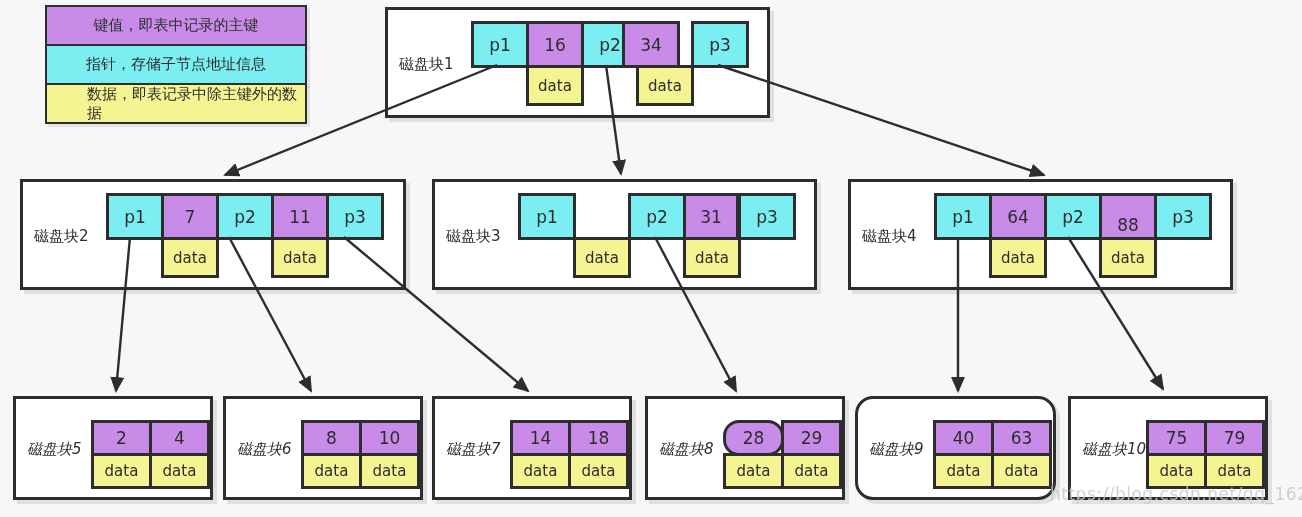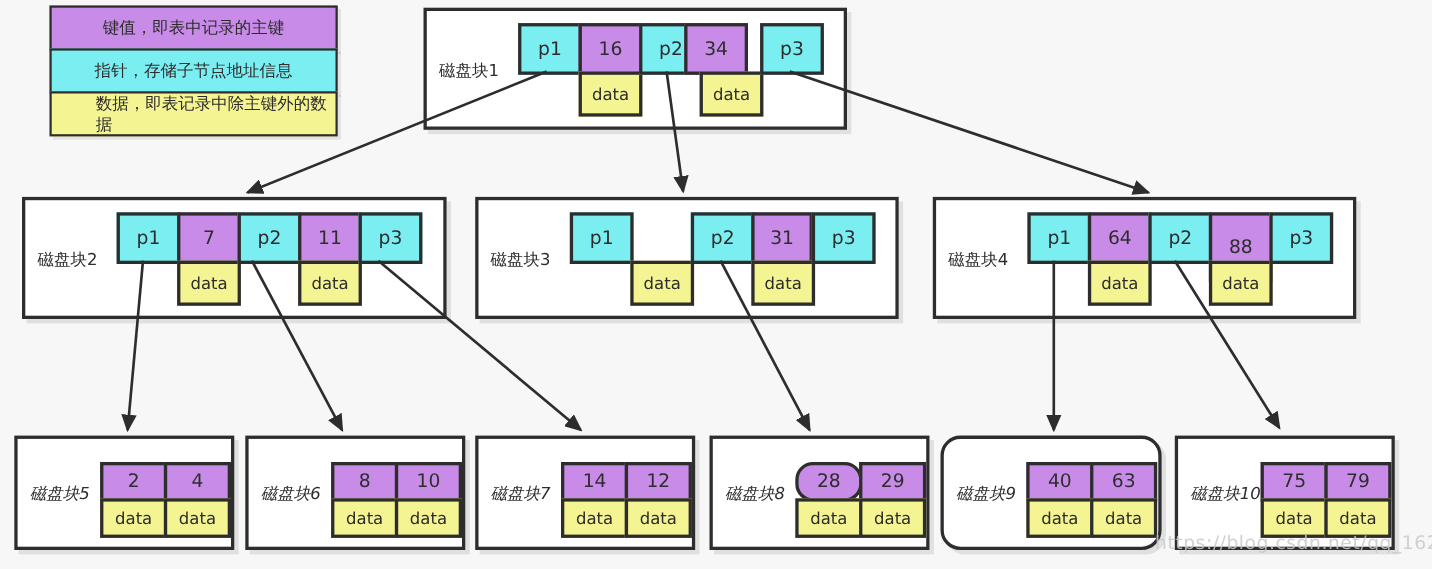--- a/index.html
+++ b/index.html
@@ -148,21 +148,21 @@
     <div class="block lblock" style="left: 223px; top: 396px; width: 200px; height: 104px;">
       <div class="blabel">磁盘块6</div>
       <div class="cell c-key" style="left: 75px; top: 21px; width: 61px; height: 36px;">8</div>
       <div class="cell c-key" style="left: 133px; top: 21px; width: 61px; height: 36px;">10</div>
       <div class="cell c-data" style="left: 75px; top: 54px; width: 61px; height: 36px;">data</div>
       <div class="cell c-data" style="left: 133px; top: 54px; width: 61px; height: 36px;">data</div>
     </div>
     <div class="block lblock" style="left: 432px; top: 396px; width: 200px; height: 104px;">
       <div class="blabel">磁盘块7</div>
       <div class="cell c-key" style="left: 75px; top: 21px; width: 61px; height: 36px;">14</div>
-      <div class="cell c-key" style="left: 133px; top: 21px; width: 61px; height: 36px;">12</div>
+      <div class="cell c-key" style="left: 133px; top: 21px; width: 61px; height: 36px;">18</div>
       <div class="cell c-data" style="left: 75px; top: 54px; width: 61px; height: 36px;">data</div>
       <div class="cell c-data" style="left: 133px; top: 54px; width: 61px; height: 36px;">data</div>
     </div>
     <div class="block lblock" style="left: 645px; top: 396px; width: 200px; height: 104px;">
       <div class="blabel">磁盘块8</div>
       <div class="cell c-key" style="left: 75px; top: 21px; width: 61px; height: 36px; border-radius: 16px;">28</div>
       <div class="cell c-key" style="left: 133px; top: 21px; width: 61px; height: 36px;">29</div>
       <div class="cell c-data" style="left: 75px; top: 54px; width: 61px; height: 36px;">data</div>
       <div class="cell c-data" style="left: 133px; top: 54px; width: 61px; height: 36px;">data</div>
     </div>

